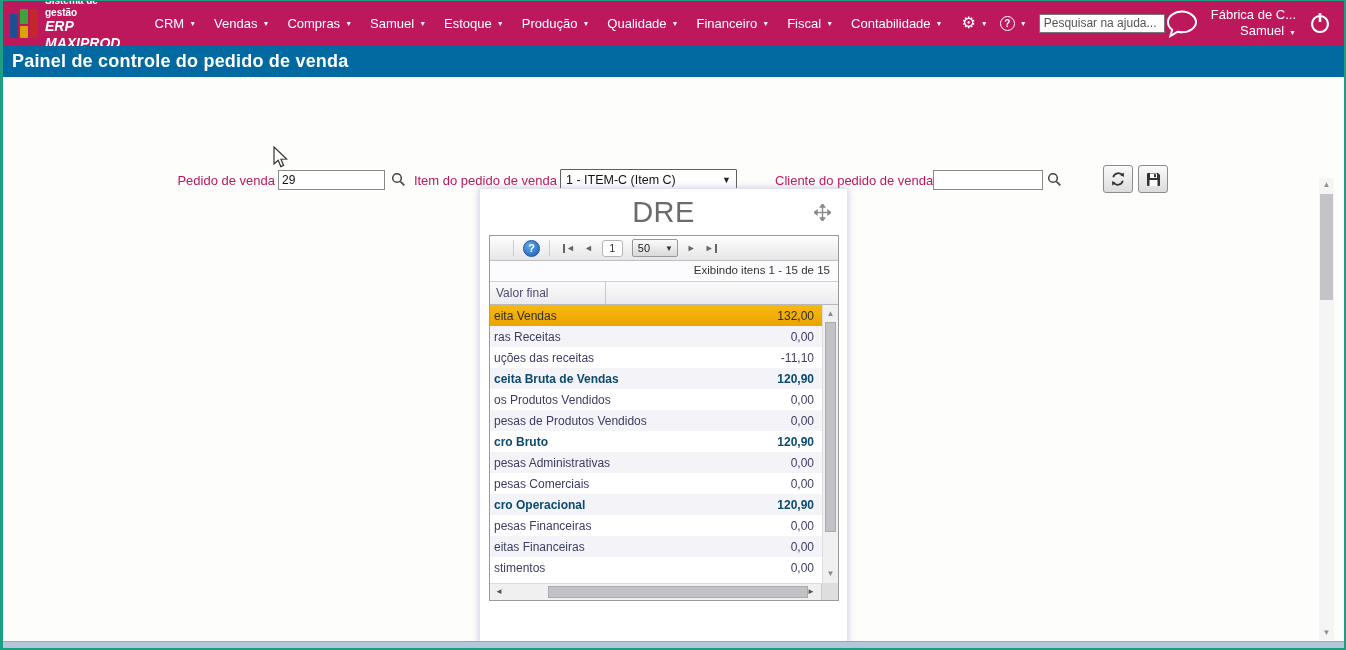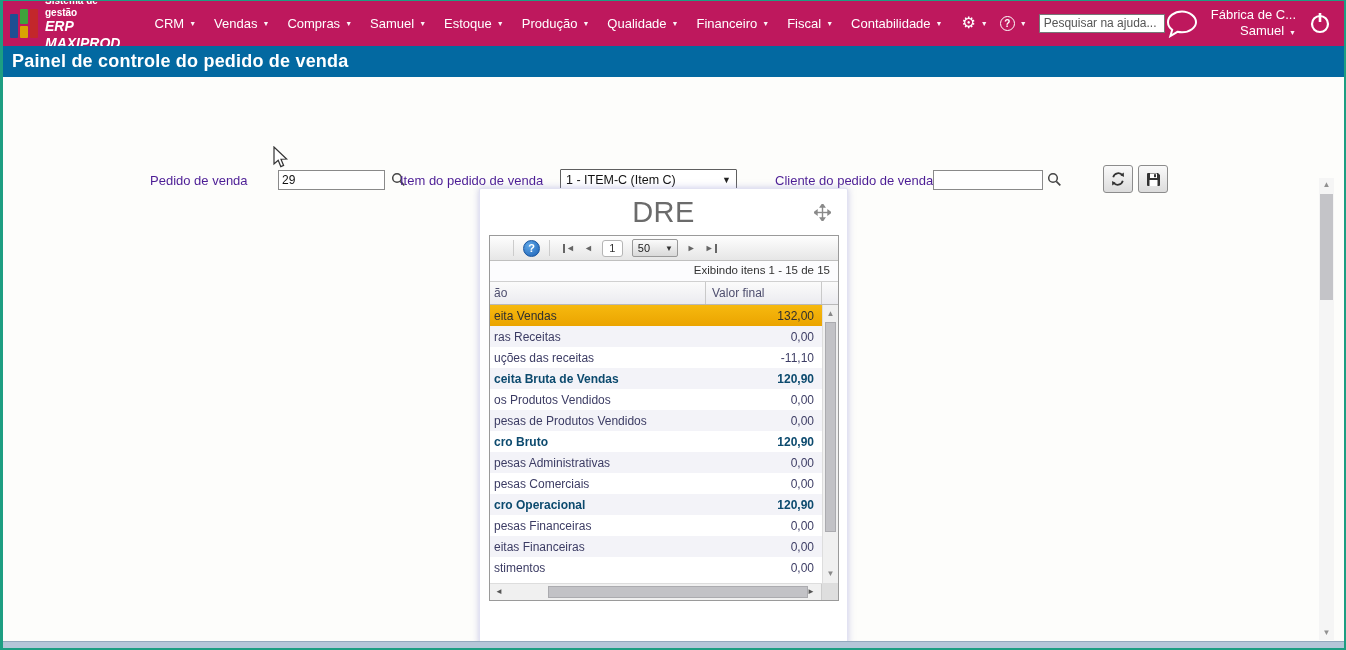--- a/index.html
+++ b/index.html
@@ -37,21 +37,21 @@
   .help-search::placeholder { color:#555; }
   .tb-right { margin-left:auto; display:flex; align-items:center; gap:12px; }
   .company { text-align:right; line-height:1.25; font-size:13px; white-space:nowrap; }
   .company .usr { font-size:13px; }
 
   
   .titlebar { position:absolute; left:3px; top:46px; width:1341px; height:31px; background:#0369a1; color:#fff; font-size:18px; font-weight:700; line-height:31px; padding-left:9px; letter-spacing:.2px; }
 
   
   .filters { position:absolute; left:0; top:77px; width:1346px; height:60px; }
-  .flabel { position:absolute; top:103px; transform:translateY(-50%); font-size:13px; color:#4c1d95; text-align:left; white-space:nowrap; }
+  .flabel { position:absolute; top:103px; transform:translateY(-50%); font-size:13px; color:#be185d; text-align:right; white-space:nowrap; }
   .finput { position:absolute; top:93px; height:20px; border:1px solid #8a8a8a; font-size:12px; padding:0 3px; background:#fff; color:#111; }
   .mag { position:absolute; top:95px; cursor:pointer; }
   .fselect { position:absolute; top:92px; height:22px; border:1px solid #5f5f5f; background:#fff; font-size:12.5px; color:#111; display:flex; align-items:center; padding:0 18px 0 5px; cursor:pointer; border-radius:1px; }
   .fselect .sel-caret { position:absolute; right:5px; font-size:9px; color:#222; }
   .tool-btn { position:absolute; top:88px; width:30px; height:28px; border:1px solid #8c8c8c; border-radius:3px; background:linear-gradient(#fafafa,#dcdcdc); display:flex; align-items:center; justify-content:center; cursor:pointer; }
 
   
   .dre-panel { position:absolute; left:479px; top:188px; width:369px; height:458px; background:#fff; border:1px solid #e2e2f2; box-shadow:0 0 7px rgba(150,150,210,.5); border-radius:2px; }
   .dre-head { position:relative; height:44px; }
   .dre-title { text-align:center; font-size:29px; color:#6b6b6b; padding-top:7px; letter-spacing:.5px; }
@@ -278,21 +278,20 @@
             <span class="sel-caret">▼</span>
           </div>
           <span class="pg">►</span>
           <span class="pg">►<span class="vbar"></span></span>
         </div>
       </div>
 
       <div class="grid-status">Exibindo itens 1 - 15 de 15</div>
 
       <div class="thead">
-        <div class="th-desc">ão</div>
         <div class="th-val">Valor final</div>
         <div class="th-sb"></div>
       </div>
 
       <div class="tbody">
         <div class="rows">
           <div class="trow selected">
               <div class="desc">eita Vendas</div>
               <div class="val">132,00</div>
             </div>

